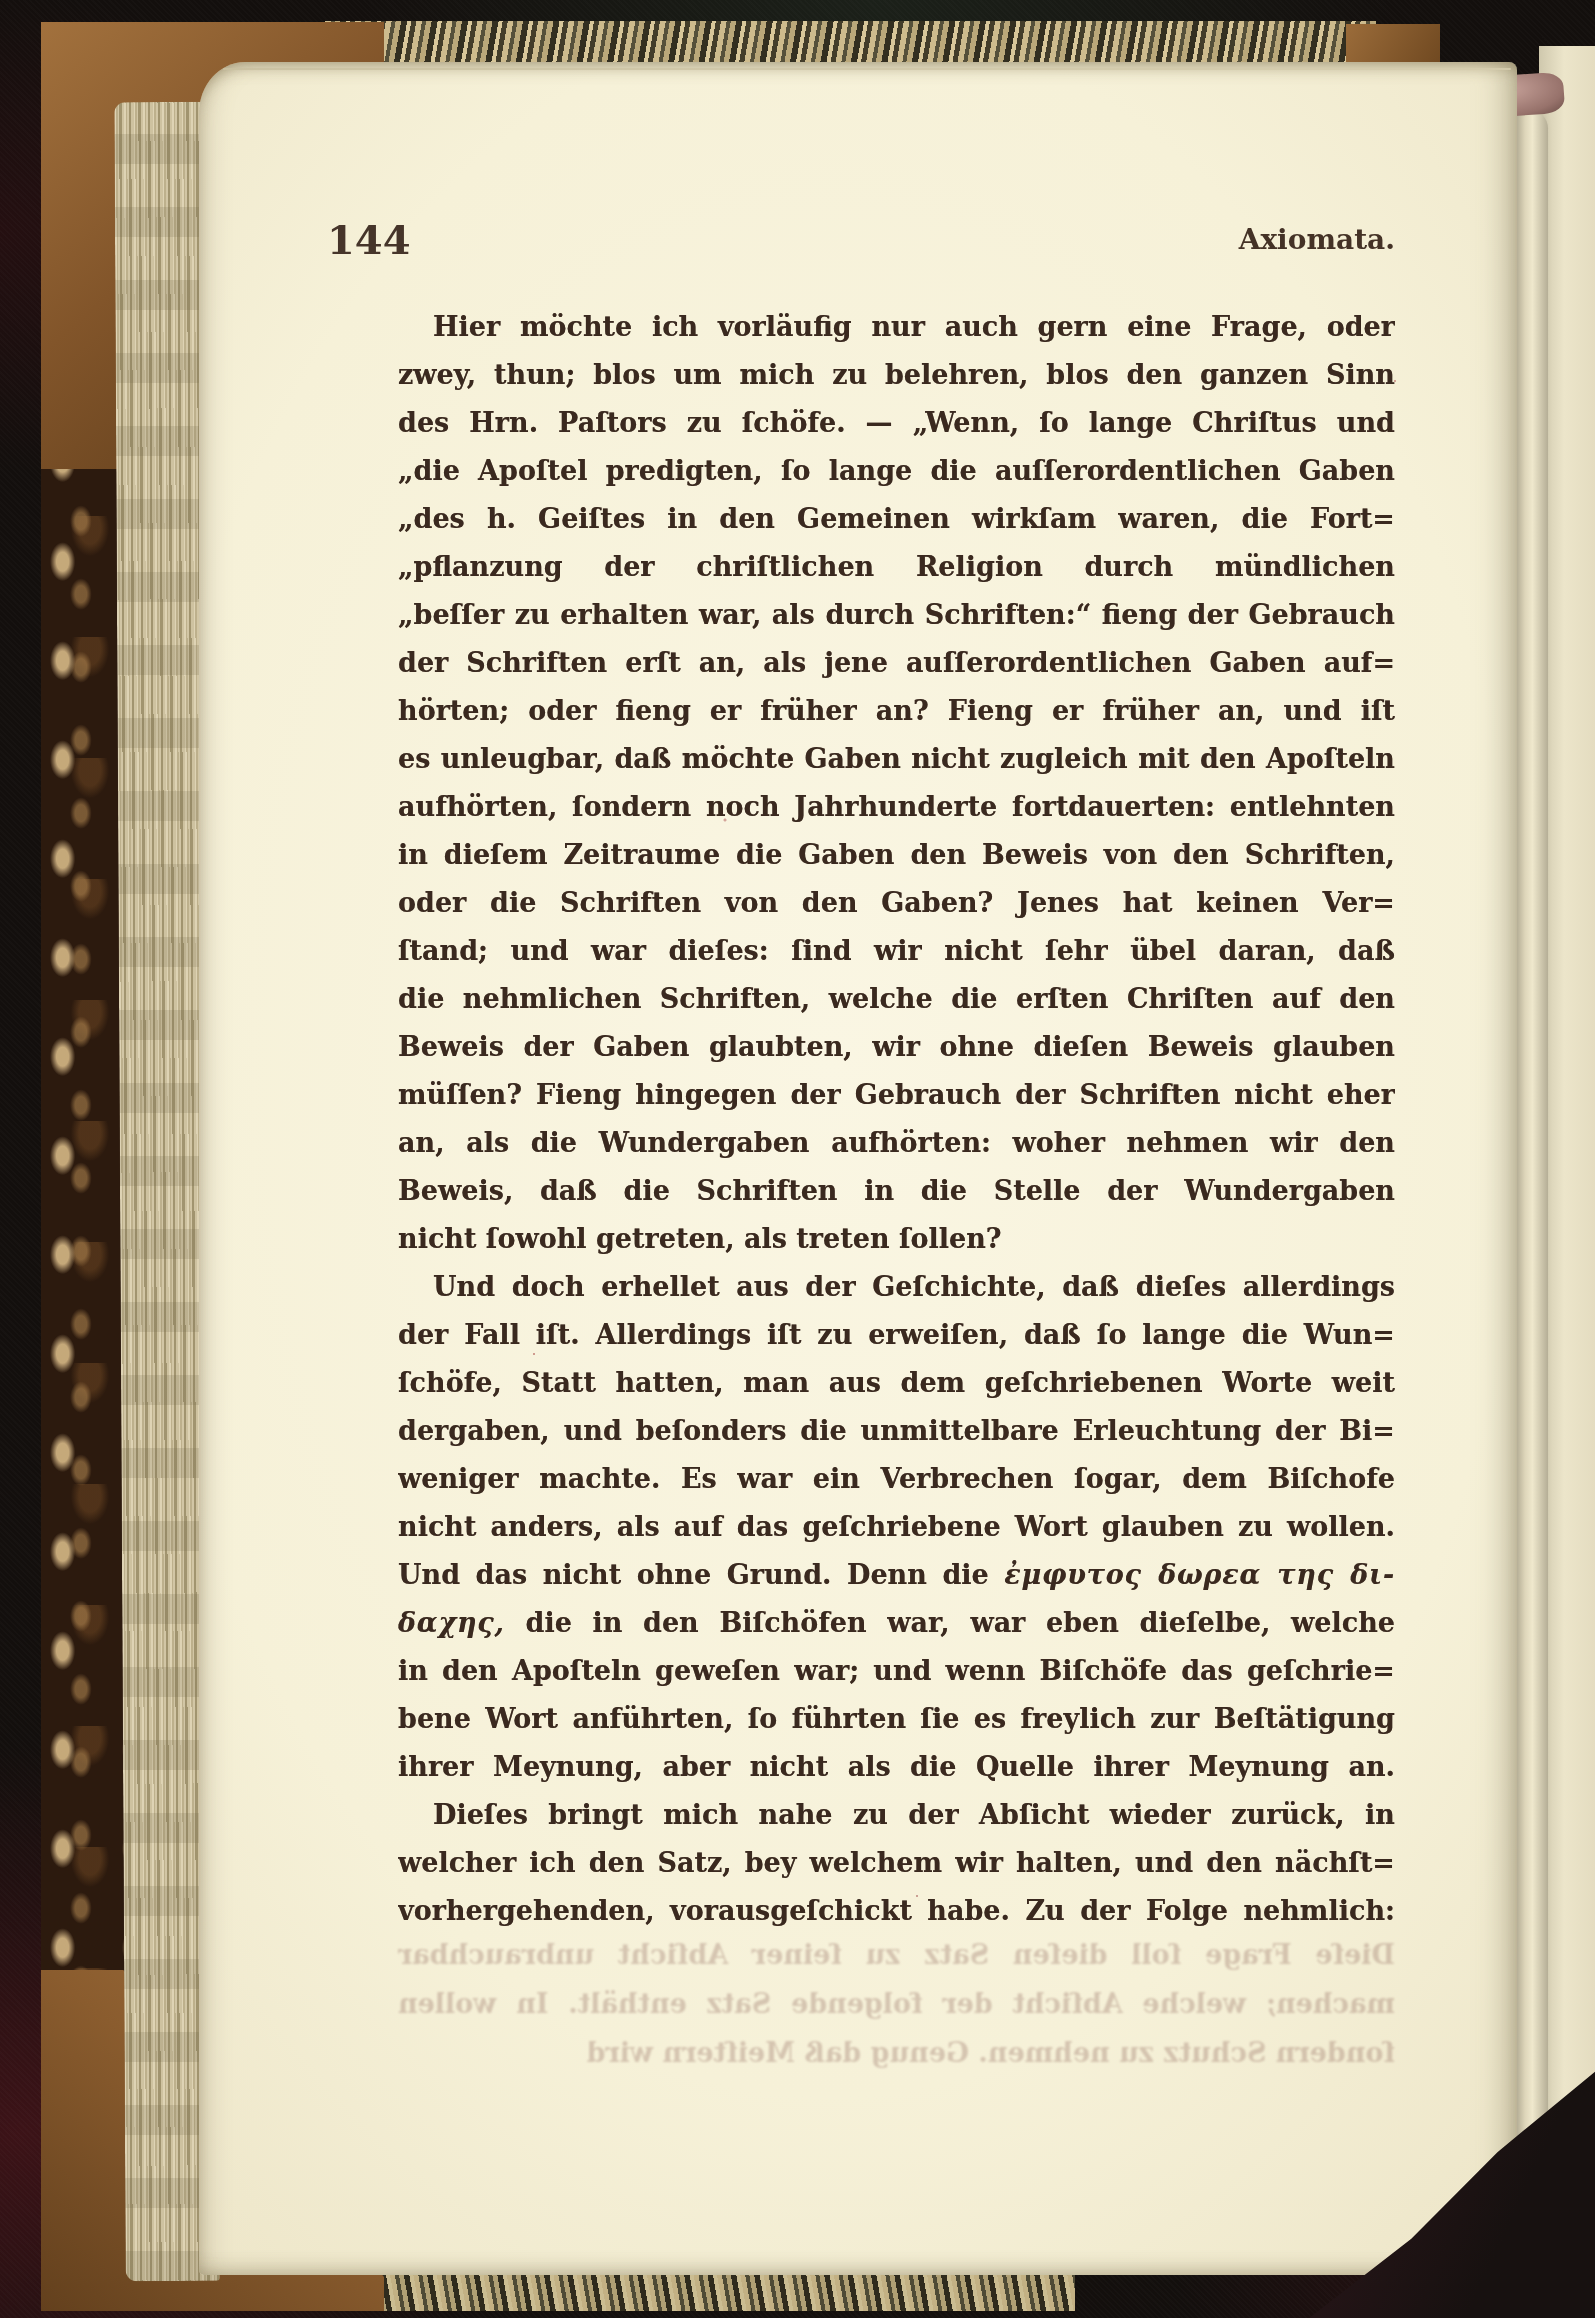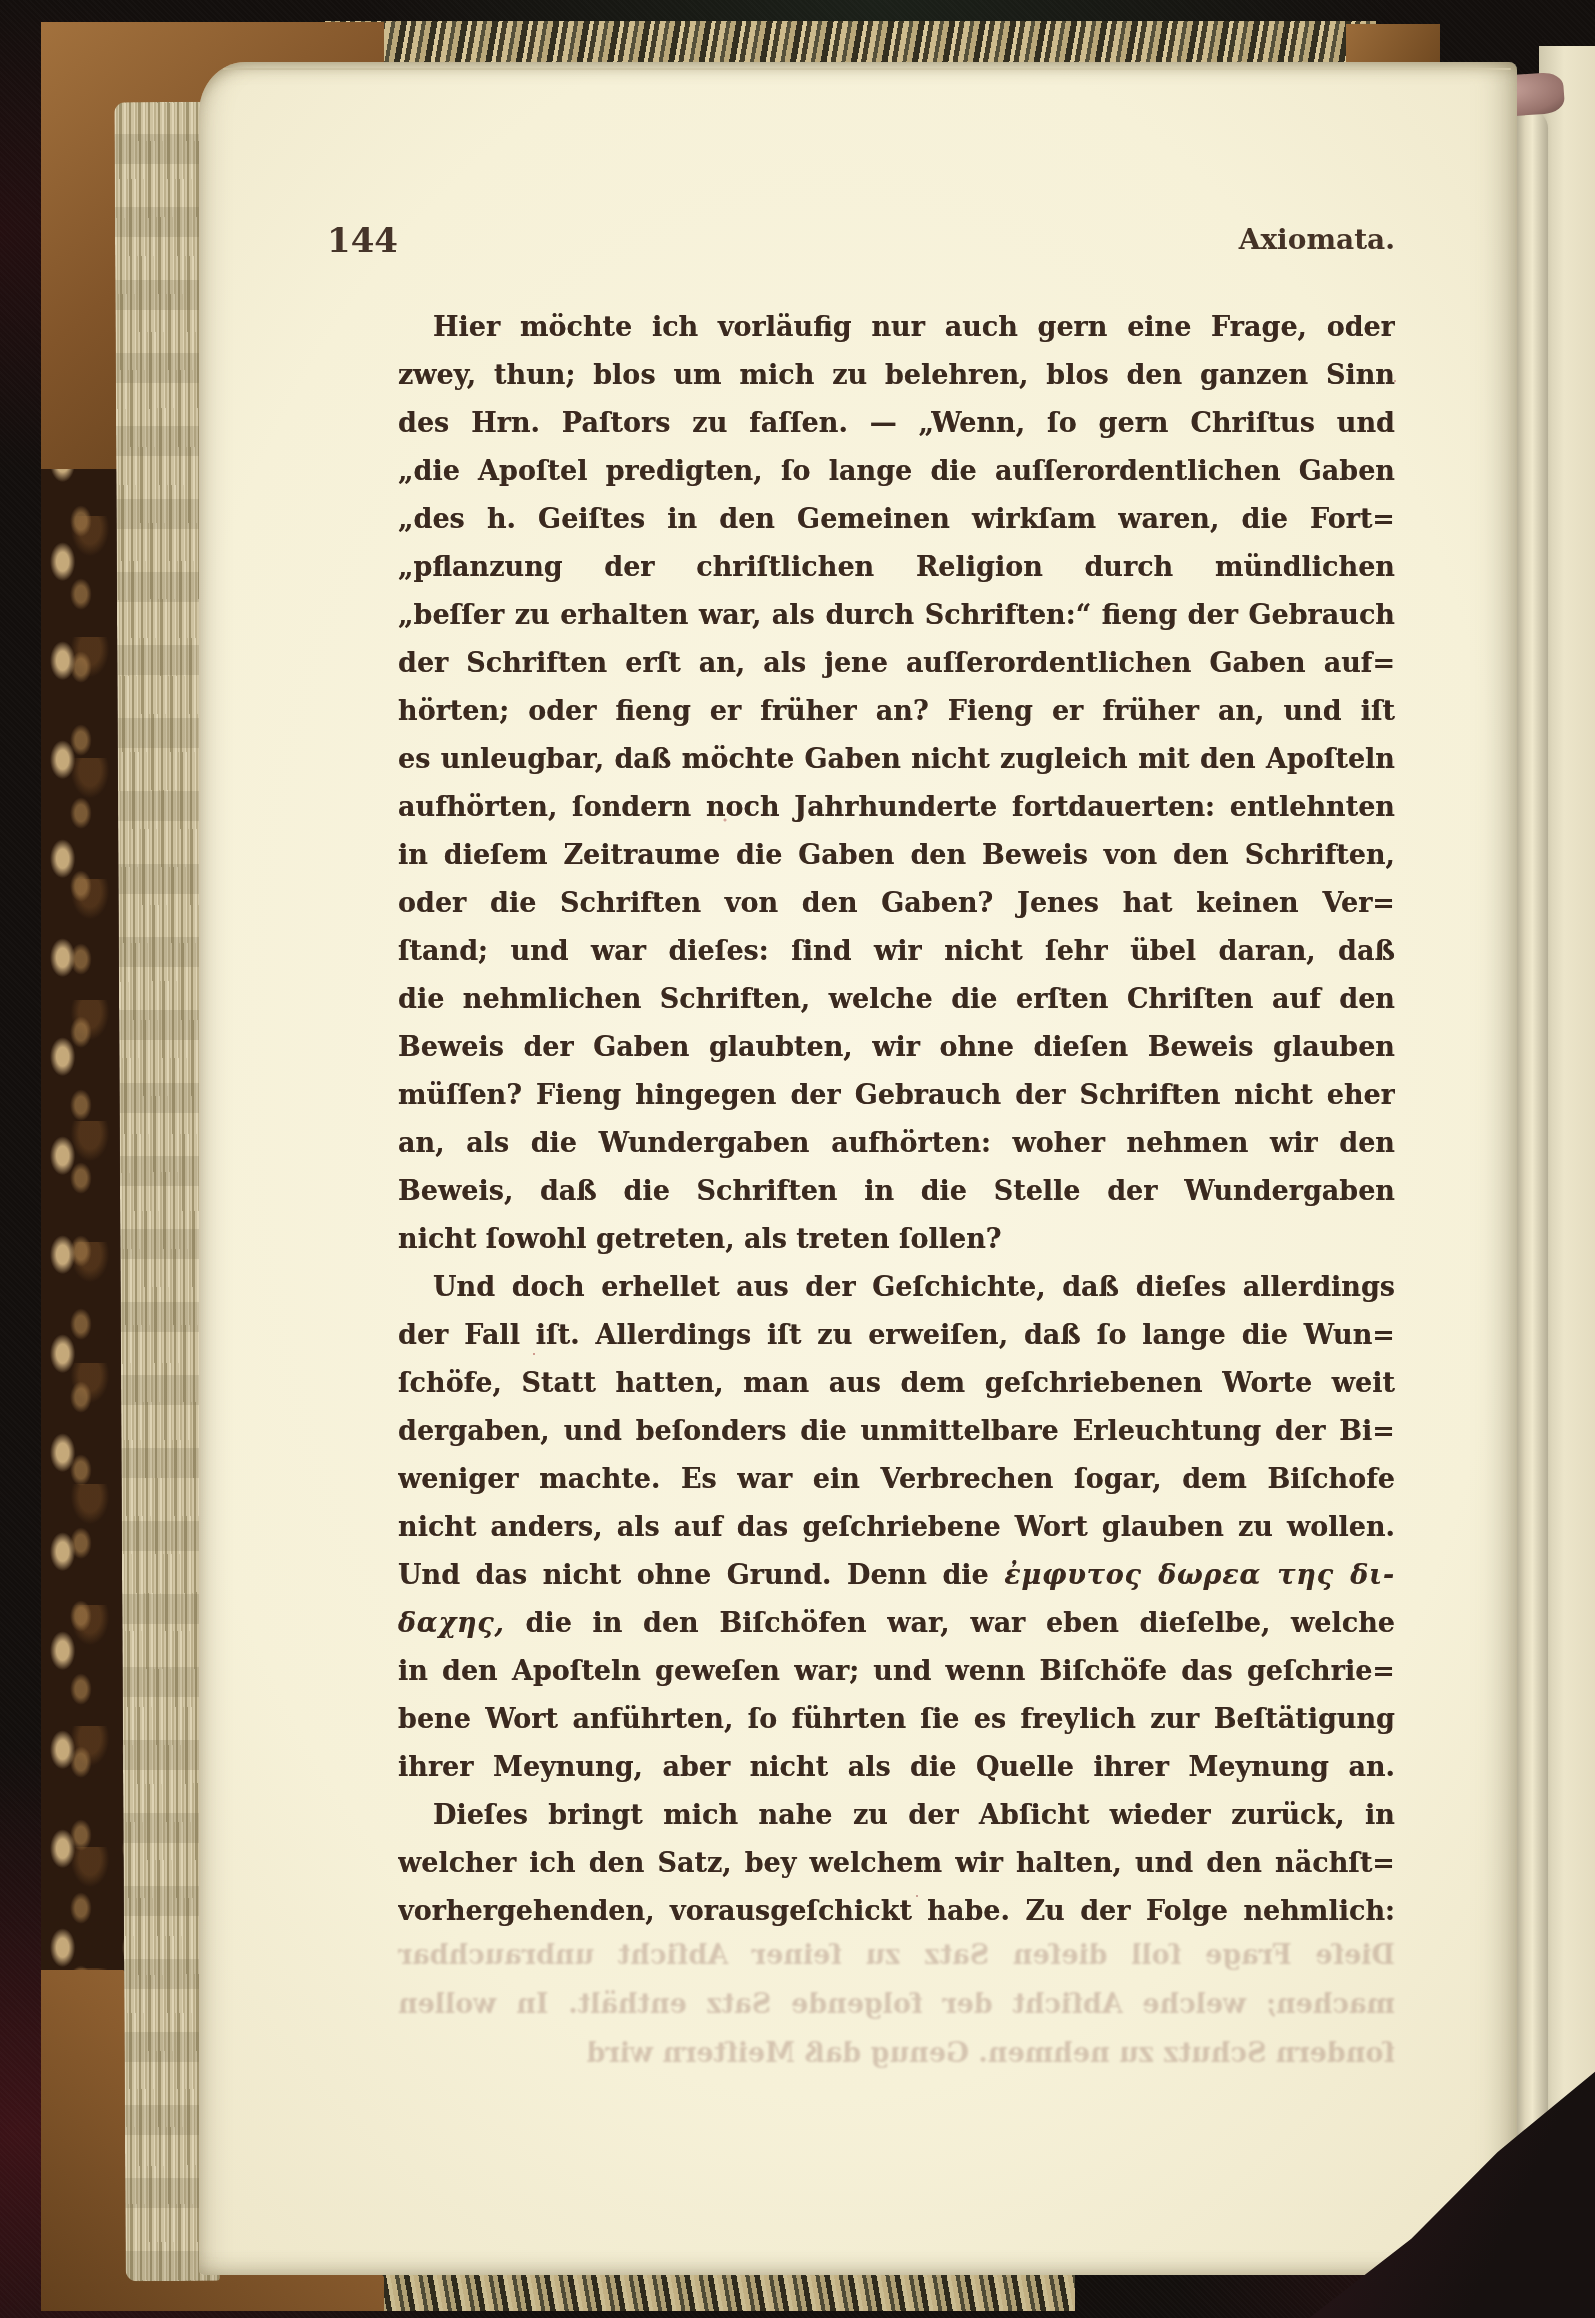--- a/index.html
+++ b/index.html
@@ -74,21 +74,21 @@
   .page::before{content:"";position:absolute;top:5.6px;left:24px;right:6.4px;height:2.4px;
       background:linear-gradient(90deg,#c9c0a0,#d6cdae);opacity:.85;border-radius:1.6px;}
 
   
   .br-dark{position:absolute;left:1308px;top:2010px;width:287px;height:309px;z-index:6;
       background:linear-gradient(115deg,#2e171c,#171110 70%);
       clip-path:polygon(100% 20%,100% 100%,0 100%,36% 74%,66% 46%);}
 
   
   .pagenum{position:absolute;left:128px;top:158px;height:40px;line-height:40px;
-      font-size:34px;font-weight:600;color:#46352a;}
+      font-size:40px;font-weight:600;color:#46352a;}
   .runhead{position:absolute;left:199px;top:158px;width:997px;height:40px;line-height:40px;
       text-align:right;font-size:28px;font-weight:bold;color:#443226;}
   .bodytext{position:absolute;left:199px;top:241px;width:997px;}
   .line{height:48px;line-height:48px;overflow:hidden;
       text-align:justify;text-align-last:justify;
       font-size:27px;font-weight:bold;color:#3a291f;
       text-shadow:0 0 0.5px rgba(58,41,31,.55);}
   .indent{text-indent:35px;}
   .short{text-align-last:left;}
   .greek{font-style:italic;font-weight:600;letter-spacing:0.8px;}
@@ -116,21 +116,21 @@
 
   <div class="page">
 
     <div class="pagenum">144</div>
     <div class="runhead">Axiomata.</div>
 
     <div class="bodytext">
 
       <div class="line indent">Hier möchte ich vorläufig nur auch gern eine Frage, oder</div>
       <div class="line">zwey, thun; blos um mich zu belehren, blos den ganzen Sinn</div>
-      <div class="line">des Hrn. Paſtors zu faſſen. — „Wenn, ſo gern Chriſtus und</div>
+      <div class="line">des Hrn. Paſtors zu ſchöfe. — „Wenn, ſo lange Chriſtus und</div>
       <div class="line">„die Apoſtel predigten, ſo lange die auſſerordentlichen Gaben</div>
       <div class="line">„des h. Geiſtes in den Gemeinen wirkſam waren, die Fort=</div>
       <div class="line">„pflanzung der chriſtlichen Religion durch mündlichen Unterricht</div>
       <div class="line">„beſſer zu erhalten war, als durch Schriften:“ fieng der Gebrauch</div>
       <div class="line">der Schriften erſt an, als jene auſſerordentlichen Gaben auf=</div>
       <div class="line">hörten; oder fieng er früher an? Fieng er früher an, und iſt</div>
       <div class="line">es unleugbar, daß möchte Gaben nicht zugleich mit den Apoſteln</div>
       <div class="line">aufhörten, ſondern noch Jahrhunderte fortdauerten: entlehnten</div>
       <div class="line">in dieſem Zeitraume die Gaben den Beweis von den Schriften,</div>
       <div class="line">oder die Schriften von den Gaben? Jenes hat keinen Ver=</div>

